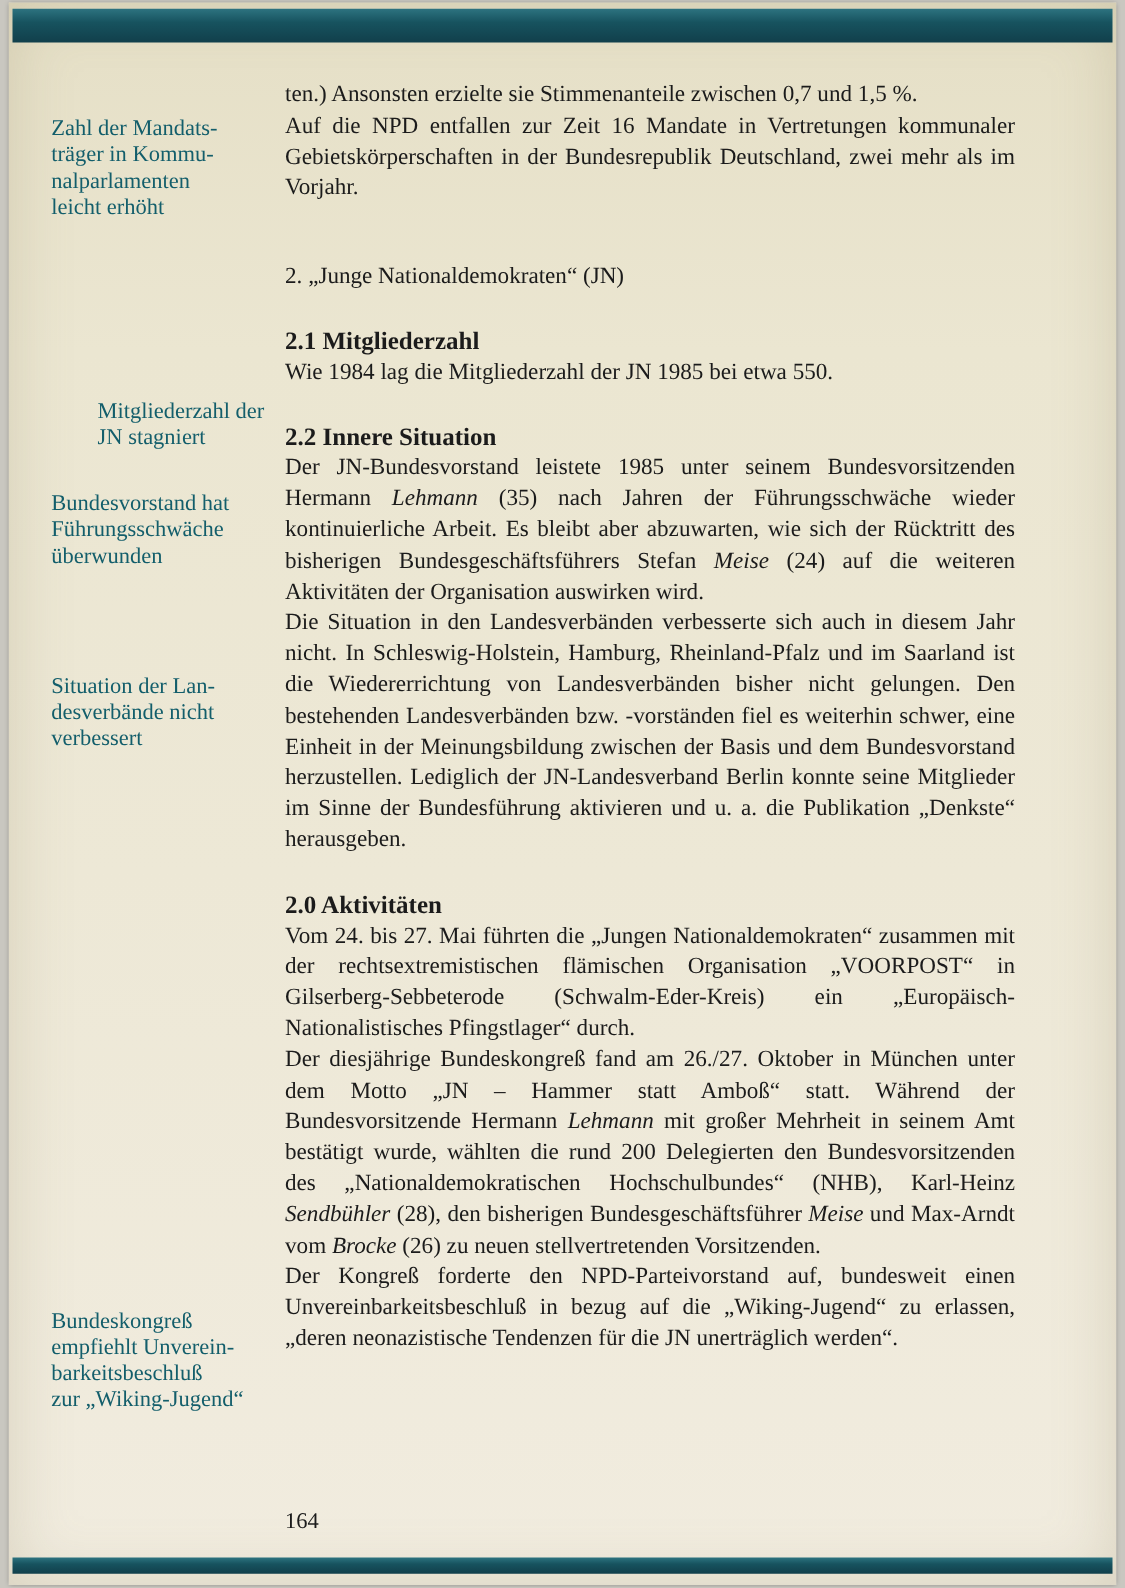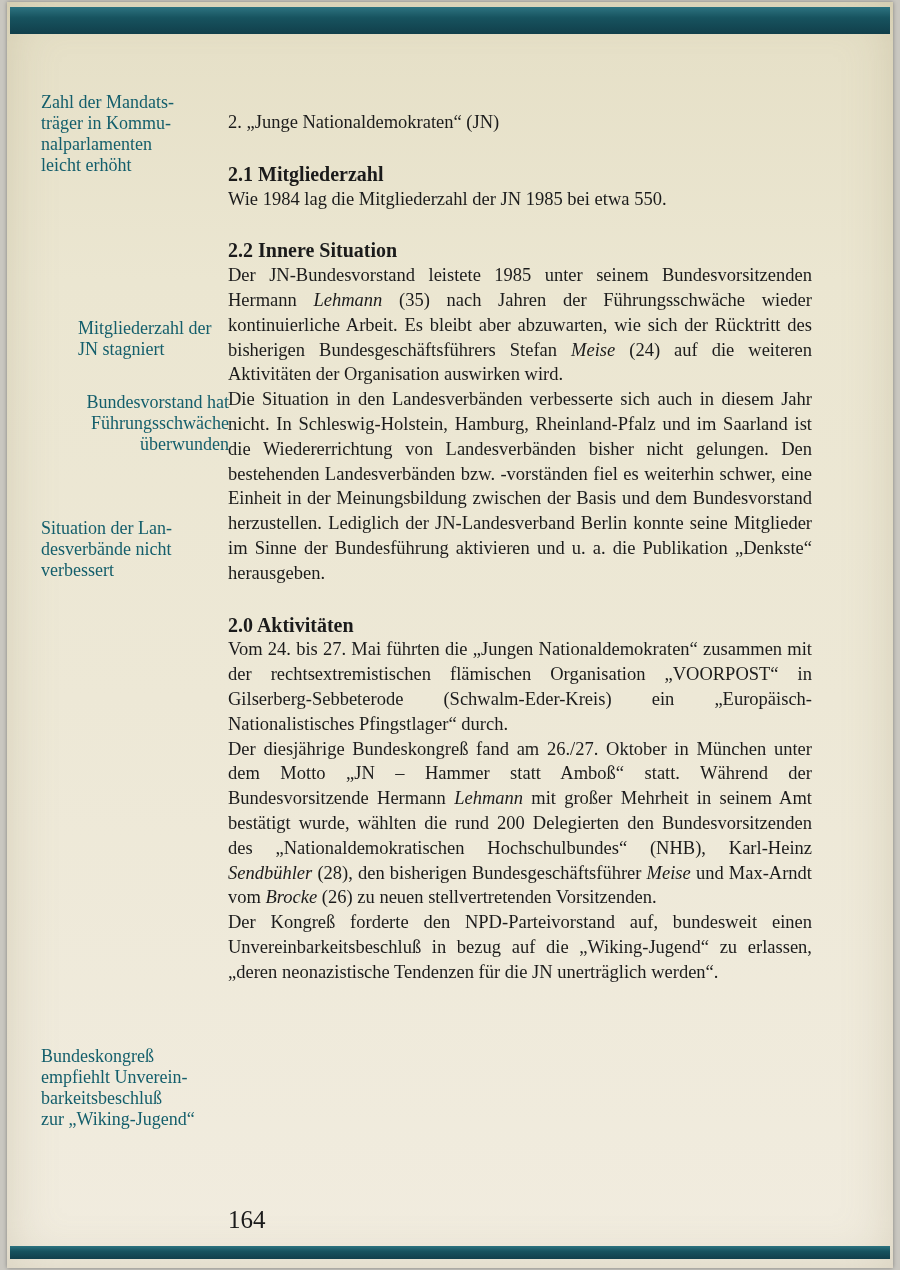--- a/index.html
+++ b/index.html
@@ -35,22 +35,22 @@
     width: 188px;
     margin: 0;
     font-weight: normal;
     font-size: 18px;
     line-height: 21px;
     color: #135e6b;
     white-space: pre-line;
   }
   .note-1 { top: 90px; }
   .note-2 { top: 316px; margin-left: 37px; }
-  .note-3 { top: 390px; text-align: right; }
-  .note-4 { top: 516px; }
+  .note-3 { top: 390px; }
+  .note-4 { top: 536px; }
   .note-5 { top: 1044px; }
 
   .body-col {
     position: absolute;
     left: 221px;
     top: 62px;
     width: 584px;
     font-size: 18.5px;
     line-height: 24.8px;
     color: #1b1b1b;
@@ -71,21 +71,21 @@
     font-weight: bold;
     margin: 27px 0 0 0;
     line-height: 24.8px;
     text-align: left;
   }
 
   .page-number {
     position: absolute;
     left: 221px;
     top: 1204px;
-    font-size: 25px;
+    font-size: 18px;
     color: #1b1b1b;
   }
 </style>
 </head>
 <body>
 
 <div class="scan">
   <div class="page">
 
     <div class="deco-bar top"></div>
@@ -103,20 +103,22 @@
     <p class="margin-note note-4">Situation der Lan-
 desverbände nicht
 verbessert</p>
     <p class="margin-note note-5">Bundeskongreß
 empfiehlt Unverein-
 barkeitsbeschluß
 zur „Wiking-Jugend“</p>
 
     <main class="body-col">
 
+      <p><span>ten.) Ansonsten erzielte sie Stimmenanteile zwischen 0,7 und 1,5 %.</span></p>
+      <p><span>Auf die NPD entfallen zur Zeit 16 Mandate in Vertretungen kommunaler Gebietskörperschaften in der Bundesrepublik Deutschland, zwei mehr als im Vorjahr.</span></p>
 
       <h2 class="chapter-heading">2. „Junge Nationaldemokraten“ (JN)</h2>
 
       <section>
         <h3 class="section-heading">2.1 Mitgliederzahl</h3>
         <p><span>Wie 1984 lag die Mitgliederzahl der JN 1985 bei etwa 550.</span></p>
       </section>
 
       <section>
         <h3 class="section-heading">2.2 Innere Situation</h3>

